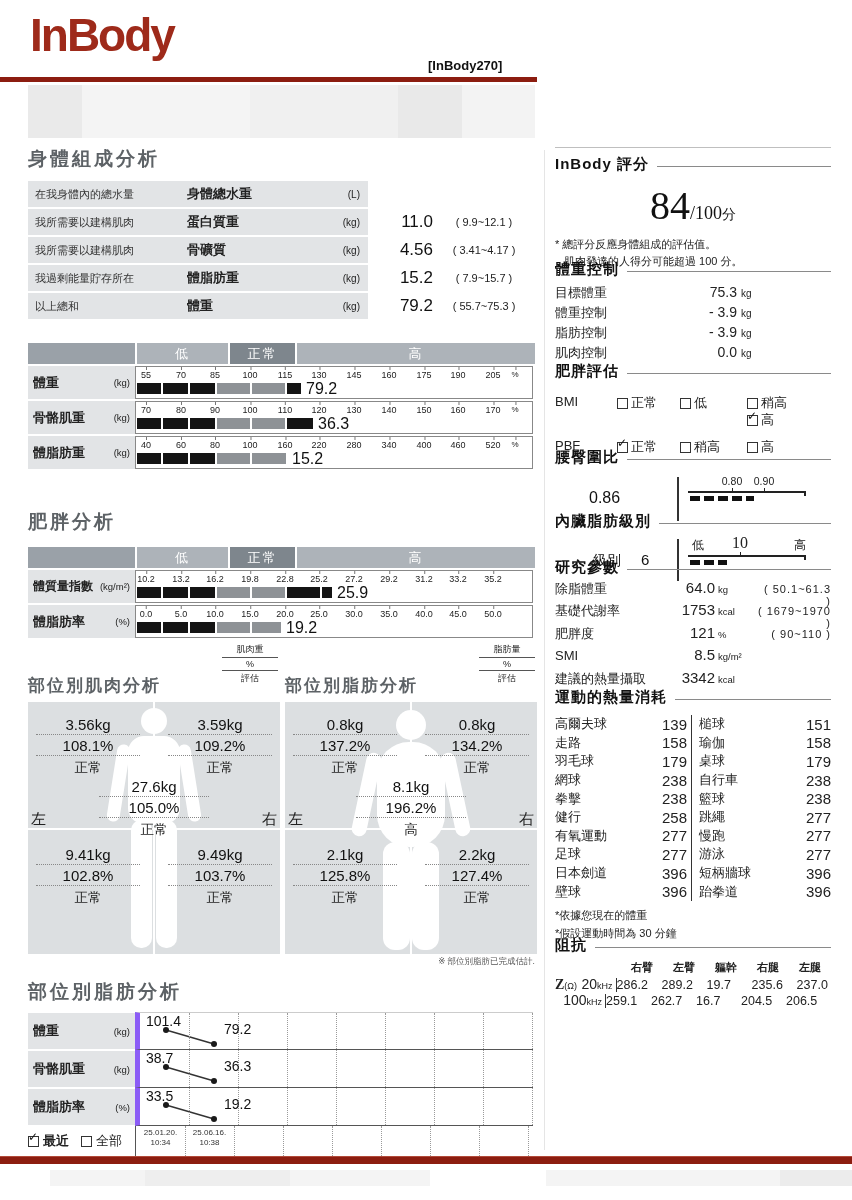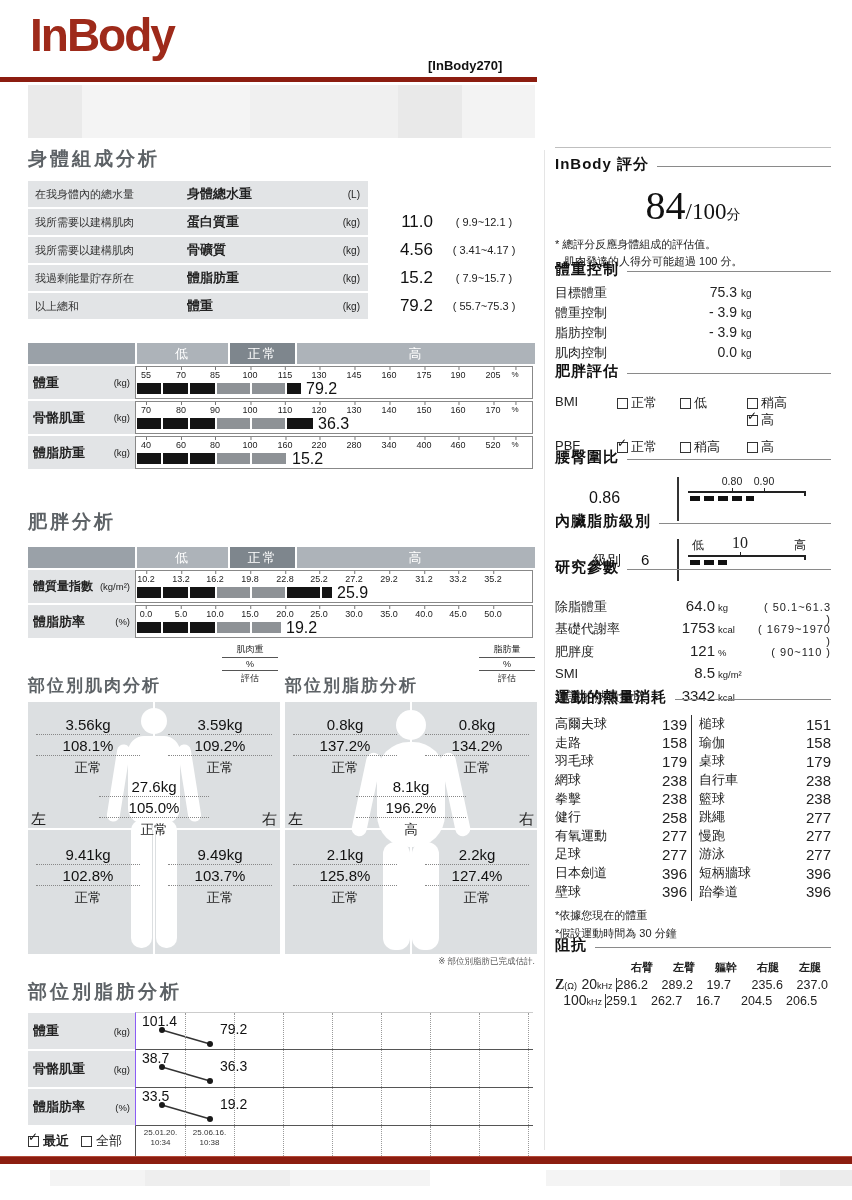--- a/index.html
+++ b/index.html
@@ -55,35 +55,35 @@
   .fig{position:absolute;background:#fff;z-index:1}
   .grp{position:absolute;width:104px;text-align:center;z-index:2}
   .grp .v{font-size:15px;color:#111;border-bottom:1px dotted #888;padding-bottom:1px}
   .grp .p{font-size:15px;color:#111;border-bottom:1px dotted #888;padding:2px 0 1px}
   .grp .r{font-size:13.5px;padding-top:3px}
   .side{position:absolute;font-size:15px;z-index:2;top:108px;color:#222}
   .seg-note{font-size:8.5px;color:#555;text-align:right}
   
   .h-row{display:flex;height:38px}
   .h-label{width:107px;height:36px;margin-top:1px;background:#e2e4e6;display:flex;align-items:center;padding:0 5px;box-sizing:border-box}
-  .h-zone{position:relative;width:398px;border-left:1px solid #8b5cf6;border-bottom:1px solid #555;box-sizing:border-box}
+  .h-zone{position:relative;width:398px;border-left:5px solid #8b5cf6;border-bottom:1px solid #555;box-sizing:border-box}
   .h-zone.first{border-top:1px solid #ccc}
   .dotv{position:absolute;top:0;bottom:0;width:0;border-left:1px dotted #9a9a9a}
   .pt-lbl{position:absolute;font-size:14px;color:#111;z-index:2}
   .hsvg{position:absolute;left:0;top:0}
   .h-dates{display:flex;height:30px;border-bottom:2px solid #3a3a3a}
   .h-ctrl{width:107px;display:flex;align-items:center;font-size:13px;font-weight:bold;gap:4px}
   .d-zone{position:relative;width:398px;border-left:1px solid #555}
   .dcell{position:absolute;top:2px;width:49px;text-align:center;font-size:8px;line-height:1.25;color:#333}
   .cb{display:inline-block;width:9px;height:9px;border:1px solid #333;position:relative;background:#fff;flex:none}
   .cb.ck::after{content:"\2713";position:absolute;left:-1px;top:-7px;font-size:12px;font-weight:bold;color:#111}
   
   .score-line{text-align:center;margin-top:8px}
   .s-val{font-family:"Liberation Serif","DejaVu Serif",serif;font-size:40px;color:#111}
-  .s-den{font-family:"Liberation Serif","DejaVu Serif",serif;font-size:23px;color:#111}
+  .s-den{font-family:"Liberation Serif","DejaVu Serif",serif;font-size:18px;color:#111}
   .s-unit{font-size:14px;color:#111}
   .s-note{margin-top:7px;font-size:11px;line-height:1.55;color:#222}
   .wc-row{display:flex;align-items:baseline;height:20px;font-size:13px}
   .wc-l{width:118px}
   .wc-v{width:64px;text-align:right;font-size:14px}
   .wc-u{font-size:10px;margin-left:4px}
   .oe-row{position:relative;font-size:13px}
   .oe-lab{position:absolute;left:0;top:0}
   .opt{position:absolute;top:0;display:flex;align-items:center;white-space:nowrap;gap:3px}
   .gaugebox{position:relative;margin-top:4px}
@@ -672,21 +672,21 @@
         <div class="g-bar" style="top:23px;width:37px"></div>
       </div>
     </div>
   </div>
 
   <div class="abs" style="left:555px;top:558px;width:276px">
     <div class="rh">
       <span>研究參數</span>
         <span class="ln"></span>
     </div>
-    <div style="margin-top:20px">
+    <div style="margin-top:2px">
       <div class="rs-row">
         <span class="rs-l">除脂體重</span>
         <span class="rs-v">64.0</span>
         <span class="rs-u">kg</span>
         <span class="rs-r">(  50.1~61.3  )</span>
       </div>
       <div class="rs-row">
         <span class="rs-l">基礎代謝率</span>
         <span class="rs-v">1753</span>
         <span class="rs-u">kcal</span>

